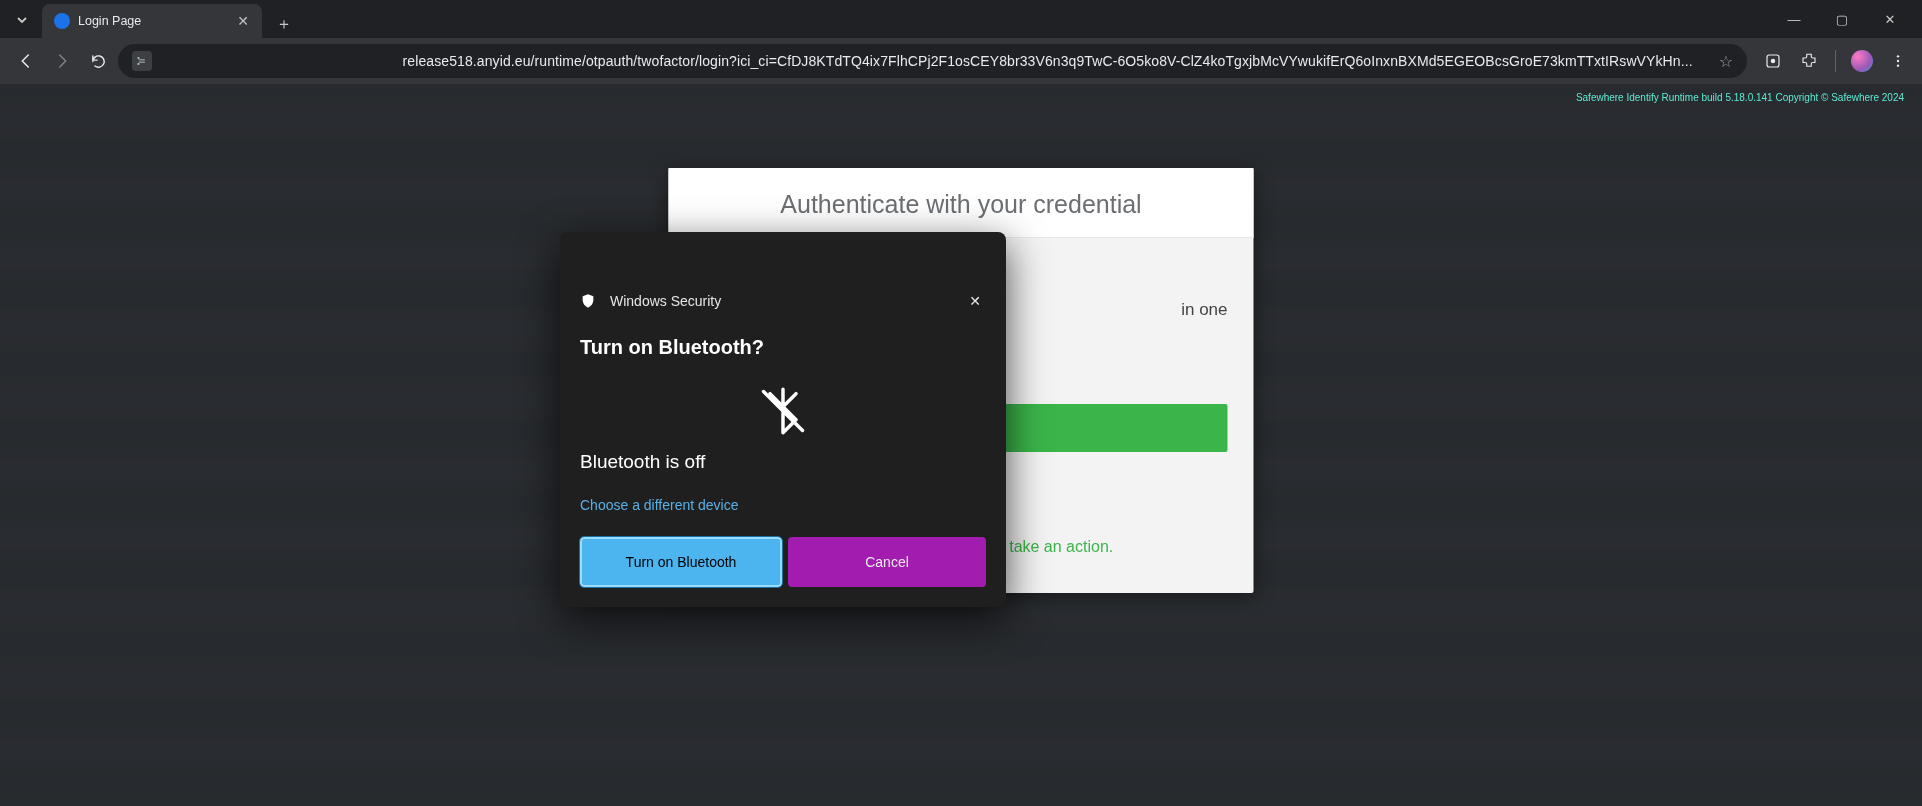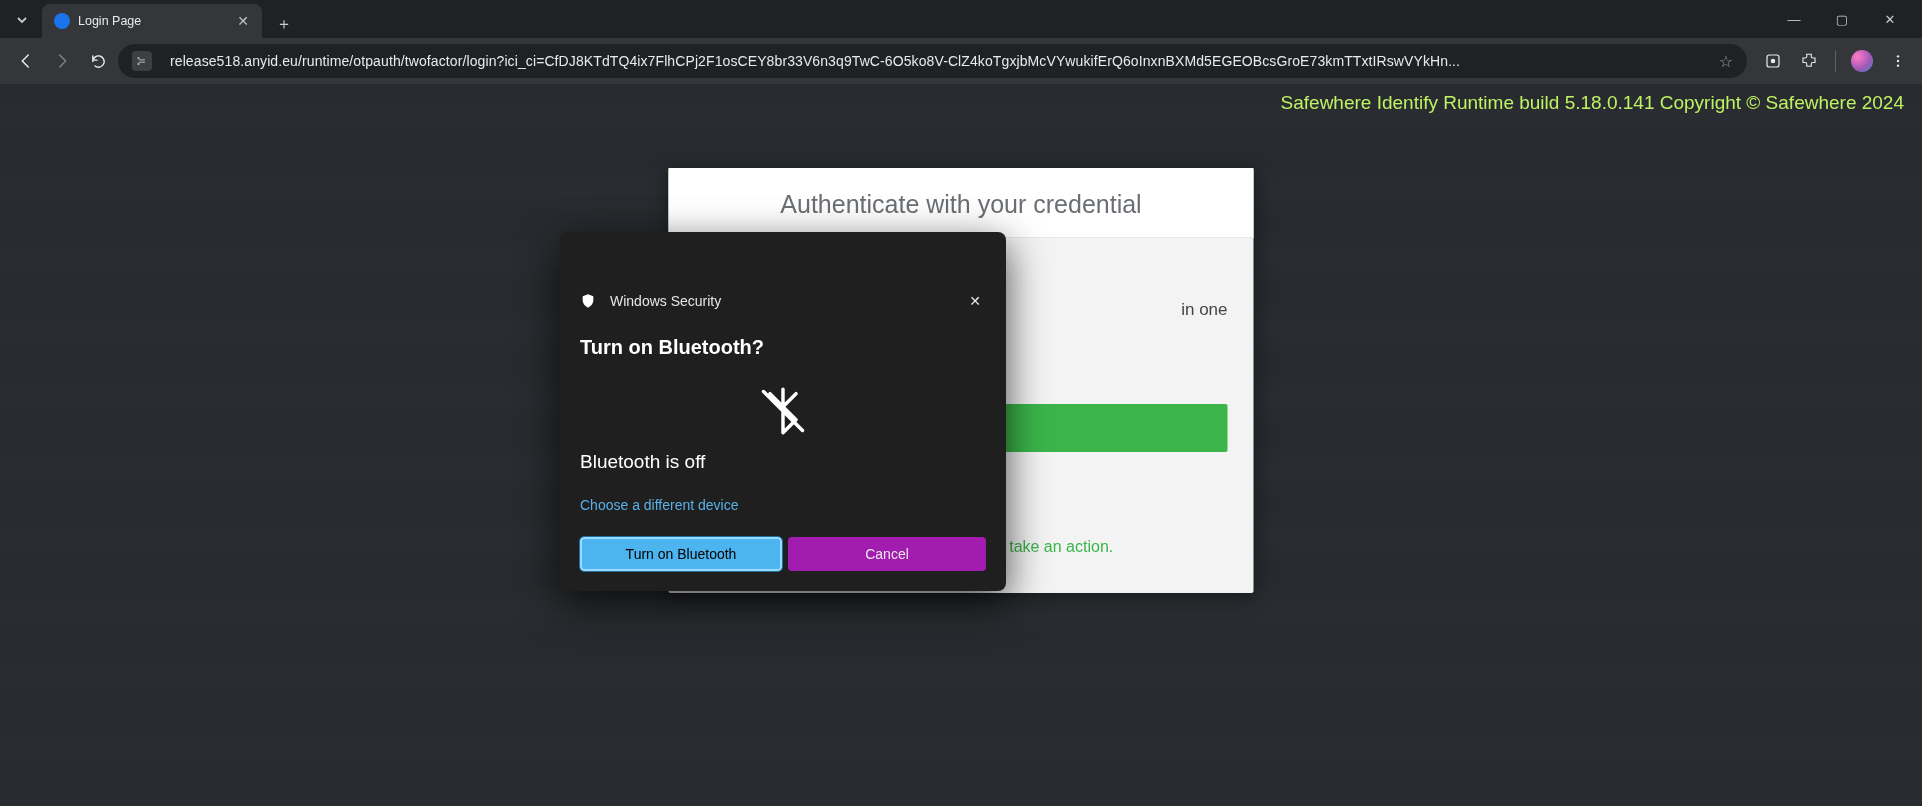--- a/index.html
+++ b/index.html
@@ -12,62 +12,62 @@
 .tab .favicon { width:16px; height:16px; border-radius:50%; background:#1a73e8; flex-shrink:0; }
 .tab .title { color:#e8eaed; font-size:12.5px; flex:1; white-space:nowrap; overflow:hidden; text-overflow:ellipsis; }
 .tab .close { color:#bdc1c6; font-size:14px; width:18px; text-align:center; }
 .newtab { color:#c9c9c9; width:28px; height:28px; display:flex; align-items:center; justify-content:center; margin-left:8px; font-size:16px; }
 .win-controls { margin-left:auto; display:flex; gap:20px; padding-right:10px; color:#c9c9c9; font-size:13px; align-self:center;}
 .win-controls span { width:28px; text-align:center; }
 
 .toolbar { height: 46px; background:#35363a; display:flex; align-items:center; gap:4px; padding: 0 10px; }
 .tbtn { width:32px; height:32px; display:flex; align-items:center; justify-content:center; color:#9aa0a6; border-radius:50%; }
 .tbtn.active { color:#e8eaed; }
-.addr { flex:1; height:34px; background:#202124; border-radius:17px; display:flex; align-items:center; gap:18px; padding:0 14px; color:#e8eaed; font-size:14px; overflow:hidden;}
+.addr { flex:1; height:34px; background:#202124; border-radius:17px; display:flex; align-items:center; gap:26px; padding:0 14px; color:#e8eaed; font-size:14px; overflow:hidden;text-align:right;}
 .addr .site-icon { width:20px; height:20px; display:flex; align-items:center; justify-content:center; color:#9aa0a6; font-size:12px; background:#3c4043; border-radius:4px; }
 .addr .url { flex:1; white-space:nowrap; overflow:hidden; text-overflow:ellipsis; letter-spacing:.1px; }
 .addr .star { color:#9aa0a6; font-size:16px; }
 .rightcluster { display:flex; align-items:center; gap:8px; padding-left:8px;}
 .rightcluster .ic { width:28px; height:28px; display:flex; align-items:center; justify-content:center; color:#e8eaed; border-radius:6px;}
 .sep { width:1px; height:22px; background:#5f6368; margin:0 4px;}
 .avatar-ic { width:22px; height:22px; border-radius:50%; background: radial-gradient(circle at 30% 30%, #ff7ac6, #9b59b6 60%, #3498db); }
 
 
 .viewport { position:relative; width:100%; height:calc(100% - 84px); overflow:hidden; }
 .viewport .bg {
   position:absolute; inset:-40px;
   background:
     linear-gradient(rgba(0,0,0,.05), rgba(0,0,0,.05)),
     repeating-linear-gradient( to bottom,
       #5a6068 0px, #5a6068 10px,
       #4a5057 10px, #4a5057 70px );
   filter: blur(14px) brightness(.55);
 }
-.buildline { position:absolute; top:8px; right:18px; color:#bef264; font-size:19px; z-index:2; }
+.buildline { position:absolute; top:8px; right:18px; color:#5eead4; font-size:10px; z-index:2; }
 
 
 .card { position:absolute; left:50%; top:84px; transform:translateX(-50%); width:585px; background:#f3f3f3; border-radius:2px; box-shadow:0 4px 20px rgba(0,0,0,.4); z-index:2; }
 .card .cardhead { background:#fff; text-align:center; padding:22px 17px 18px; color:#6b6f73; font-size:25px; font-weight:400; border-bottom:1px solid #e8e8e8;}
 .card .cardbody { padding:52px 26px 28px; color:#444; font-size:17px; line-height:2.3; }
 .card .greenbtn { width:100%; height:48px; background:#3bb54a; border-radius:2px; margin-top:36px; }
 .card .remember { display:flex; align-items:center; gap:8px; margin-top:20px; color:#333; font-size:15px;}
 .card .remember input { width:14px; height:14px; }
 .card .countdown { text-align:center; color:#3bb54a; font-size:16px; margin-top:22px; }
 
 
 .wsdlg { position:absolute; left:560px; top:148px; width:446px; background:#1f1f1f; border-radius:8px; box-shadow:0 12px 40px rgba(0,0,0,.7); z-index:5; color:#fff; padding: 14px 20px 20px; }
 .wsdlg .hdr { display:flex; align-items:center; gap:14px; font-size:14px; color:#e6e6e6;margin-top:44px;}
 .wsdlg .hdr .close { margin-left:auto; color:#e6e6e6; font-size:14px; width:22px; height:22px; display:flex; align-items:center; justify-content:center; }
 .wsdlg h2 { font-size:20px; font-weight:600; margin-top:24px; }
 .wsdlg p.msg { font-size:14px; color:#d8d8d8; margin-top:16px; line-height:1.45; max-width:380px;}
 .wsdlg .bticon { display:flex; justify-content:center; margin-top:26px; }
 .wsdlg .status { text-align:left; font-size:19px; font-weight:400; margin-top:14px; }
 .wsdlg .link { color:#5ab0e6; font-size:14px; margin-top:24px; cursor:pointer; }
 .wsdlg .btnrow { display:flex; gap:6px; margin-top:24px; }
-.wsdlg .btn { flex:1; height:34px; border-radius:4px; display:flex; align-items:center; justify-content:center; font-size:14px; }
+.wsdlg .btn { flex:1; height:50px; border-radius:4px; display:flex; align-items:center; justify-content:center; font-size:14px; }
 .wsdlg .btn.primary { background:#4cb4ee; color:#000; border:2px solid #9adbff; outline:1px solid #1a6fa3; }
 .wsdlg .btn.secondary { background:#a21caf; color:#eaeaea; }
 
 svg { display:block; }
 </style>
 </head>
 <body>
 
 <div class="titlebar">
   <div class="dd">

